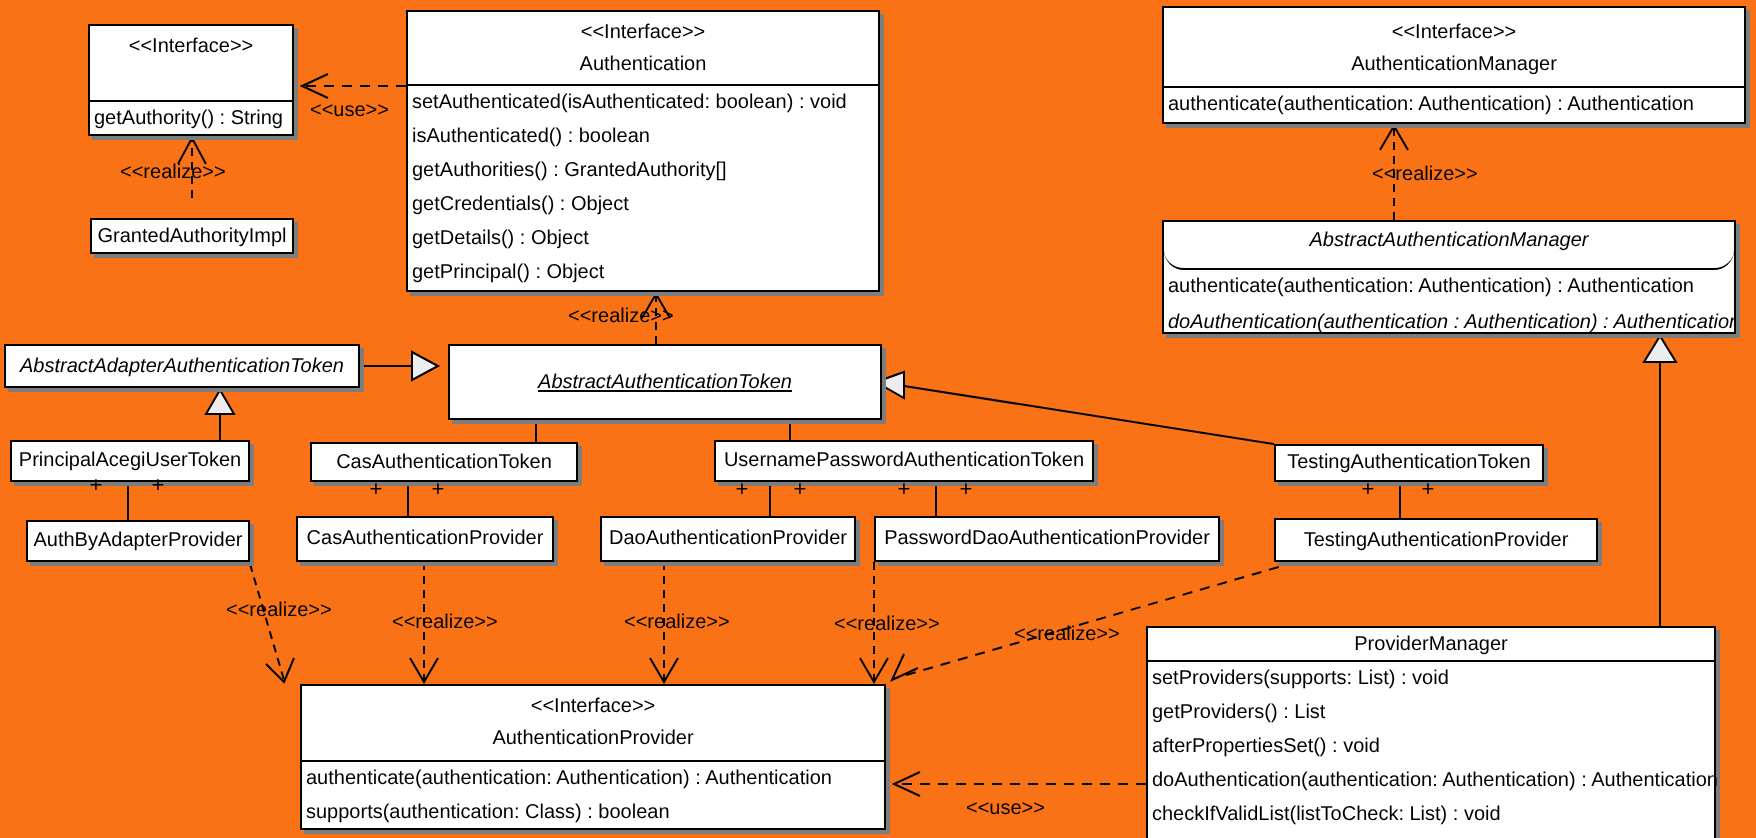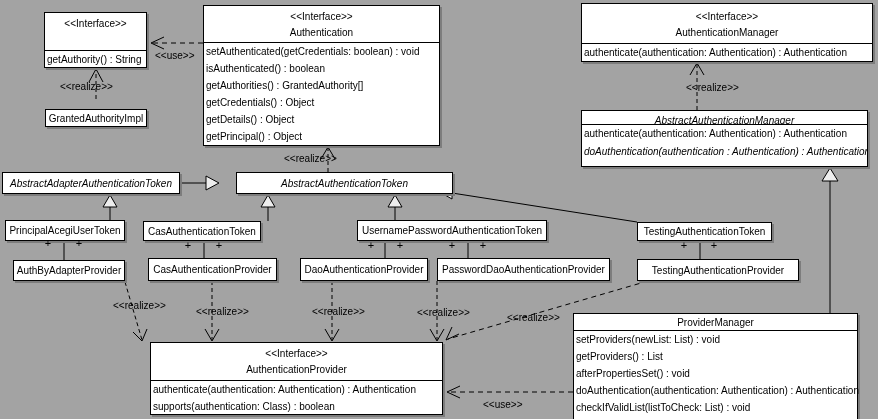--- a/index.html
+++ b/index.html
@@ -2,21 +2,21 @@
 <html><head>
 <meta charset="utf-8">
 <style>
   html,body{margin:0;padding:0;}
   body{
     width:878px;height:419px;overflow:hidden;
     background:#ededed;
     font-family:"Liberation Sans","DejaVu Sans",sans-serif;
     -webkit-font-smoothing:none;
   }
-  #canvas{position:relative;width:878px;height:419px;background:#a3a3a3;}
+  #canvas{position:relative;width:878px;height:419px;background:#f97316;}
   #wires{position:absolute;left:0;top:0;width:878px;height:419px;}
 
   .uml-box{
     position:absolute;box-sizing:border-box;background:#fff;
     border:1px solid #000;box-shadow:2px 2px 0 #7d7d7d;
     font-size:10px;color:#000;
   }
   .title{box-sizing:border-box;text-align:center;overflow:hidden;}
   .title.with-divider{border-bottom:1px solid #000;}
   .stereo{line-height:17px;padding-top:2px;white-space:nowrap;}
@@ -140,62 +140,62 @@
   <div class="uml-box name-only" style="left:45px;top:109px;width:102px;height:18px;">
     <div class="cname single">GrantedAuthorityImpl</div>
   </div>
 
   <div class="uml-box" style="left:203px;top:5px;width:237px;height:141px;">
     <div class="title with-divider" style="height:37px;">
       <div class="stereo">&lt;&lt;Interface&gt;&gt;</div>
       <div class="cname">Authentication</div>
     </div>
     <div class="methods">
-      <div class="m">setAuthenticated(getCredentials: boolean) : void</div>
+      <div class="m">setAuthenticated(isAuthenticated: boolean) : void</div>
       <div class="m">isAuthenticated() : boolean</div>
       <div class="m">getAuthorities() : GrantedAuthority[]</div>
       <div class="m">getCredentials() : Object</div>
       <div class="m">getDetails() : Object</div>
       <div class="m">getPrincipal() : Object</div>
     </div>
   </div>
 
   <div class="uml-box" style="left:581px;top:3px;width:292px;height:59px;">
     <div class="title with-divider" style="height:40px;">
       <div class="stereo" style="padding-top:4px;">&lt;&lt;Interface&gt;&gt;</div>
       <div class="cname">AuthenticationManager</div>
     </div>
     <div class="methods">
       <div class="m lh18">authenticate(authentication: Authentication) : Authentication</div>
     </div>
   </div>
 
   <div class="uml-box" style="left:581px;top:110px;width:287px;height:57px;">
-    <div class="title with-divider" style="height:14px;line-height:20px;">
+    <div class="title with-divider" style="height:24px;line-height:20px;border-radius:10px;">
       <div class="cname single italic">AbstractAuthenticationManager</div>
     </div>
     <div class="methods">
       <div class="m lh18">authenticate(authentication: Authentication) : Authentication</div>
       <div class="m lh18 italic">doAuthentication(authentication : Authentication) : Authentication</div>
     </div>
   </div>
 
   <div class="uml-box name-only" style="left:2px;top:172px;width:178px;height:22px;">
     <div class="cname single italic">AbstractAdapterAuthenticationToken</div>
   </div>
 
-  <div class="uml-box name-only" style="left:236px;top:172px;width:217px;height:22px;">
+  <div class="uml-box name-only" style="left:224px;top:172px;width:217px;height:38px;text-decoration:underline;">
     <div class="cname single italic">AbstractAuthenticationToken</div>
   </div>
 
   <div class="uml-box name-only" style="left:5px;top:220px;width:120px;height:21px;">
     <div class="cname single">PrincipalAcegiUserToken</div>
   </div>
 
-  <div class="uml-box name-only" style="left:143px;top:221px;width:118px;height:20px;">
+  <div class="uml-box name-only" style="left:155px;top:221px;width:134px;height:20px;">
     <div class="cname single">CasAuthenticationToken</div>
   </div>
 
   <div class="uml-box name-only" style="left:357px;top:220px;width:190px;height:21px;">
     <div class="cname single">UsernamePasswordAuthenticationToken</div>
   </div>
 
   <div class="uml-box name-only" style="left:637px;top:222px;width:135px;height:19px;">
     <div class="cname single">TestingAuthenticationToken</div>
   </div>
@@ -229,21 +229,21 @@
       <div class="m">authenticate(authentication: Authentication) : Authentication</div>
       <div class="m">supports(authentication: Class) : boolean</div>
     </div>
   </div>
 
   <div class="uml-box" style="left:573px;top:313px;width:285px;height:126px;">
     <div class="title with-divider" style="height:17px;line-height:17px;">
       <div class="cname single">ProviderManager</div>
     </div>
     <div class="methods">
-      <div class="m ovf">setProviders(newList: List) : void</div>
+      <div class="m ovf">setProviders(supports: List) : void</div>
       <div class="m ovf">getProviders() : List</div>
       <div class="m ovf">afterPropertiesSet() : void</div>
       <div class="m ovf">doAuthentication(authentication: Authentication) : Authentication</div>
       <div class="m ovf">checkIfValidList(listToCheck: List) : void</div>
     </div>
   </div>
 
   <div class="edge-label" style="left:155px;top:50px;">&lt;&lt;use&gt;&gt;</div>
   <div class="edge-label" style="left:60px;top:81px;">&lt;&lt;realize&gt;&gt;</div>
   <div class="edge-label" style="left:284px;top:153px;">&lt;&lt;realize&gt;&gt;</div>

